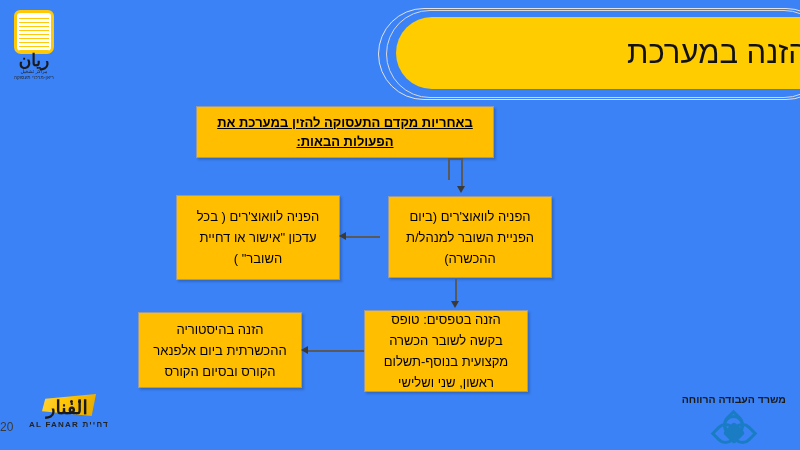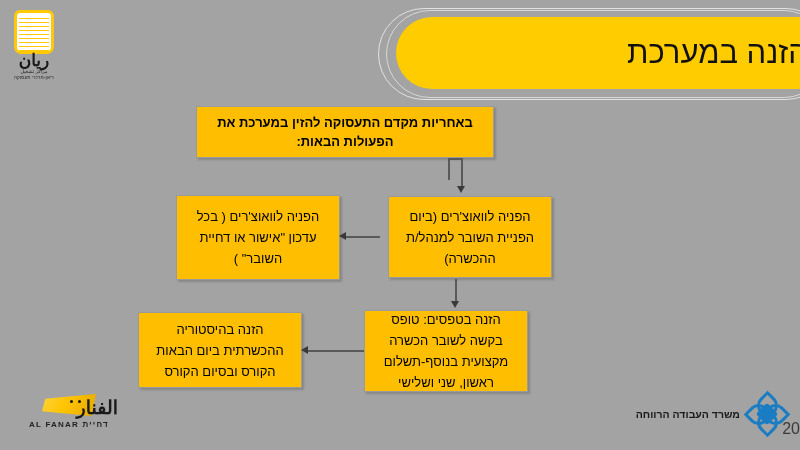--- a/index.html
+++ b/index.html
@@ -7,21 +7,21 @@
     padding: 0;
     background: #ffffff;
   }
   body {
     font-family: "Liberation Sans", sans-serif;
   }
   #slide {
     position: relative;
     width: 800px;
     height: 450px;
-    background: #a3a3a3;
+    background: #3b82f6;
     overflow: hidden;
   }
 
   
   .ryan-logo {
     position: absolute;
     left: 8px;
     top: 10px;
     width: 52px;
     height: 72px;
@@ -151,20 +151,21 @@
   .fbox span { display: block; width: 100%; }
 
   #box-top {
     left: 196px;
     top: 106px;
     width: 298px;
     height: 52px;
     font-size: 13px;
     font-weight: bold;
     line-height: 19px;
+    text-decoration: underline;
   }
   #box-voucher-main {
     left: 388px;
     top: 196px;
     width: 164px;
     height: 82px;
     font-size: 13px;
     line-height: 21px;
   }
   #box-voucher-update {
@@ -227,22 +228,22 @@
 
   
   #c4 { left: 307px; top: 350px; width: 57px; }
   #a4 { left: 301px; top: 346px; }
 
   
   .page-no {
     position: absolute;
     left: 0; right: 0;
     top: 420px;
-    text-align: right;
-    font-size: 16px;
+    text-align: left;
+    font-size: 12px;
     color: #3a3a3a;
   }
 
   
   .alfanar {
     position: absolute;
     left: 16px;
     top: 392px;
     width: 106px;
     height: 46px;
@@ -262,21 +263,21 @@
     border-radius: 50%;
     background: #111;
     top: 8px;
   }
   .alfanar-dot.d1 { left: 54px; }
   .alfanar-dot.d2 { left: 62px; }
   .alfanar-script {
     position: absolute;
     left: 0; right: 4px;
     top: 4px;
-    text-align: right;
+    text-align: center;
     direction: rtl;
     font-size: 19px;
     font-weight: bold;
     color: #1a1a1a;
     letter-spacing: -1px;
   }
   .alfanar-name {
     position: absolute;
     left: 0; right: 0;
     top: 28px;
@@ -289,20 +290,21 @@
 
   
   .ministry {
     position: absolute;
     right: 14px;
     top: 392px;
     height: 44px;
     display: flex;
     align-items: center;
     gap: 8px;
+    flex-direction: column;
   }
   .ministry-text {
     direction: rtl;
     text-align: right;
     font-size: 10.5px;
     line-height: 14px;
     color: #1a1a1a;
     font-weight: bold;
   }
   .ministry-mark {
@@ -373,21 +375,21 @@
 
   <div class="fbox" id="box-forms">
     <span>הזנה בטפסים: טופס בקשה לשובר הכשרה מקצועית בנוסף-תשלום ראשון, שני ושלישי</span>
   </div>
 
   <div class="fbox" id="box-voucher-update">
     <span>הפניה לוואוצ'רים ( בכל עדכון "אישור או דחיית השובר" )</span>
   </div>
 
   <div class="fbox" id="box-history">
-    <span>הזנה בהיסטוריה ההכשרתית ביום הבאות הקורס ובסיום הקורס</span>
+    <span>הזנה בהיסטוריה ההכשרתית ביום אלפנאר הקורס ובסיום הקורס</span>
   </div>
 
   <div class="conn conn-v" id="c1a"></div>
   <div class="conn conn-h" id="c1b"></div>
   <div class="conn conn-v" id="c1c"></div>
   <div class="arrow arrow-down" id="a1"></div>
 
   <div class="conn conn-h" id="c2"></div>
   <div class="arrow arrow-left" id="a2"></div>
 

